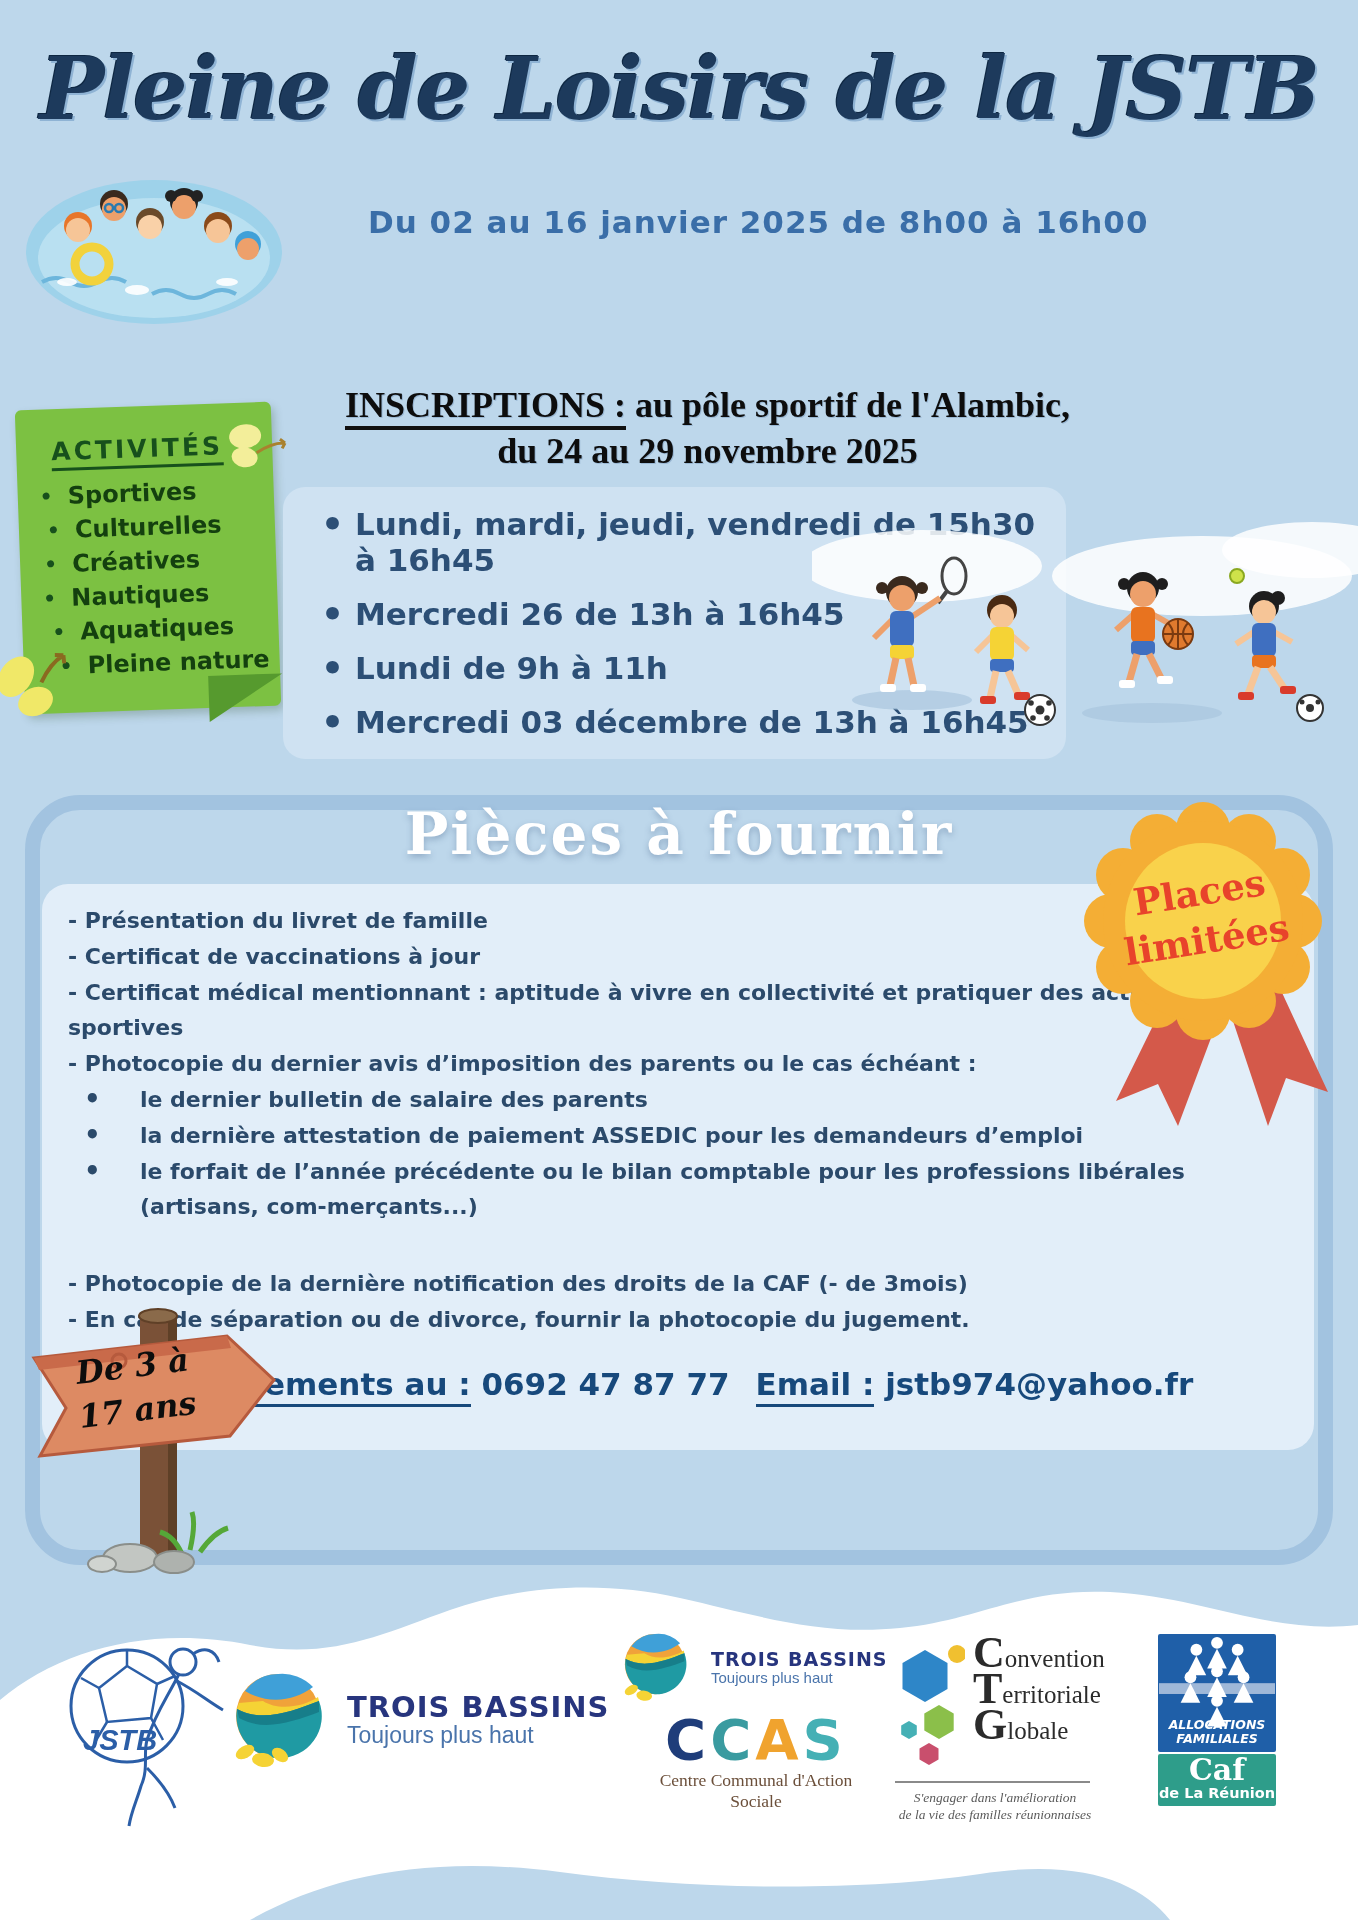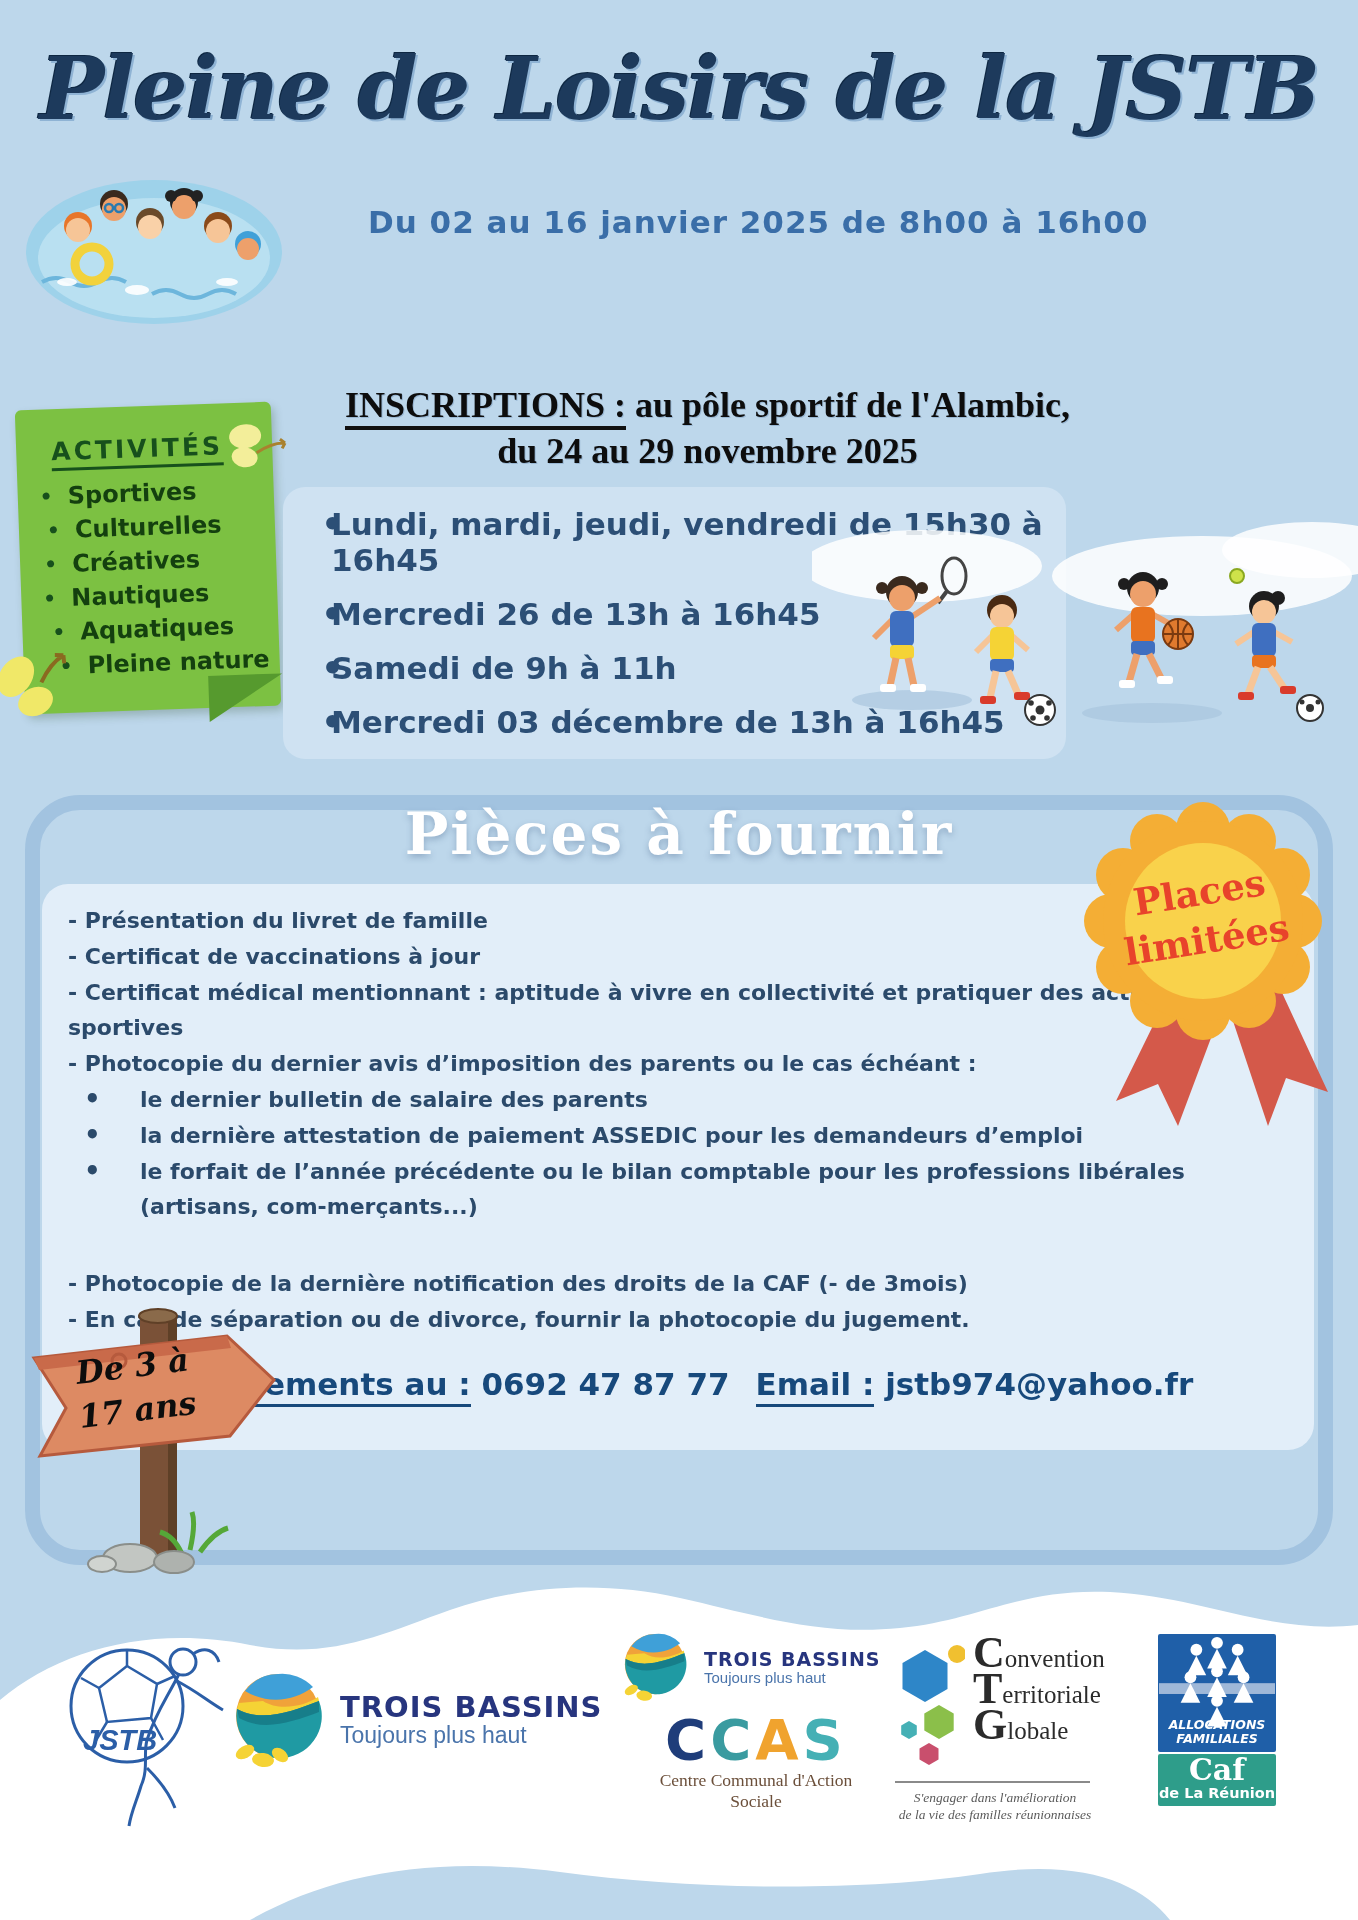--- a/index.html
+++ b/index.html
@@ -40,21 +40,21 @@
   .note-list li:before{content:"•";position:absolute;left:8px;top:0;font-size:20px;color:#17501c;}
   .note-list li:nth-child(2){margin-left:6px;}
   .note-list li:nth-child(3){margin-left:2px;}
   .note-list li:nth-child(5){margin-left:8px;}
   .note-list li:nth-child(6){margin-left:14px;}
 
   
   .sched{left:283px;top:487px;width:783px;height:272px;background:#cfe2f2;border-radius:22px;
     display:flex;flex-direction:column;justify-content:space-around;padding:10px 0 10px 0;
     box-sizing:border-box;}
-  .sched-item{position:relative;padding-left:48px;font-family:"DejaVu Sans",sans-serif;
+  .sched-item{position:relative;padding-left:72px;font-family:"DejaVu Sans",sans-serif;
     font-weight:bold;font-size:31px;color:#2c4f76;}
   .sched-item:before{content:"•";position:absolute;left:38px;top:-2px;font-size:36px;color:#2c4f76;}
 
   
   .frame{left:25px;top:795px;width:1308px;height:770px;border:15px solid #a2c3e0;
     border-radius:55px;box-sizing:border-box;}
   .pieces-title{left:0;right:0;top:800px;text-align:center;z-index:4;
     font-family:"DejaVu Serif",serif;font-weight:bold;font-size:58px;color:#ffffff;
     letter-spacing:2px;text-shadow:0 3px 6px rgba(60,90,130,.35);}
   .pieces-box{left:42px;top:884px;width:1272px;height:566px;background:#e2eef9;
@@ -79,21 +79,21 @@
   .signpost{left:22px;top:1288px;width:262px;height:292px;z-index:5;}
   .sign-text{position:absolute;left:18px;top:56px;width:190px;text-align:center;
     transform:rotate(-7deg);font-family:"DejaVu Serif",serif;font-weight:bold;
     font-style:italic;font-size:32px;color:#0d0d0d;line-height:44px;}
 
   
   .cloud-band{left:0;top:1540px;width:1358px;height:380px;z-index:1;}
   .footer-item{z-index:6;}
   .jstb-text{position:absolute;left:28px;top:96px;font-family:Liberation Sans, sans-serif;
     font-style:italic;font-weight:bold;font-size:29px;color:#2b5ea7;}
-  .tb-logo{display:flex;align-items:center;gap:16px;}
+  .tb-logo{display:flex;align-items:center;gap:23px;}
   .tb-name{font-family:"DejaVu Sans",sans-serif;font-weight:bold;font-size:29px;
     color:#27357e;letter-spacing:1px;line-height:30px;}
   .tb-tag{font-family:"Liberation Sans",sans-serif;font-size:23px;color:#4a74ab;line-height:26px;}
   .tb-name.sm{font-size:19px;line-height:20px;}
   .tb-tag.sm{font-size:15px;line-height:17px;}
   .ccas-letters{font-family:"DejaVu Sans",sans-serif;font-weight:bold;font-size:56px;
     letter-spacing:4px;line-height:56px;text-align:center;}
   .ccas-sub{font-family:"Liberation Serif",serif;font-size:17.5px;color:#6b4f3a;
     text-align:center;margin-top:2px;}
   .ctg-line{display:flex;align-items:baseline;font-family:"Liberation Serif",serif;color:#2b2b2b;}
@@ -177,21 +177,21 @@
     <svg width="90" height="90" viewBox="0 0 90 90">
       <ellipse cx="28" cy="30" rx="22" ry="16" fill="#f0e868" transform="rotate(-35 28 30)"></ellipse>
       <ellipse cx="38" cy="60" rx="18" ry="14" fill="#f0e868" transform="rotate(-5 38 60)"></ellipse>
       <path d="M50,44 C60,34 70,28 80,26 M80,26 l-8,-3 M80,26 l-2,8" stroke="#8a6a20" stroke-width="4" fill="none"></path>
     </svg>
   </div>
 
   <div class="abs sched">
     <div class="sched-item">Lundi, mardi, jeudi, vendredi de 15h30 à 16h45</div>
     <div class="sched-item">Mercredi 26 de 13h à 16h45</div>
-    <div class="sched-item">Samedi de 9h à 11h</div>
+    <div class="sched-item">Lundi de 9h à 11h</div>
     <div class="sched-item">Mercredi 03 décembre de 13h à 16h45</div>
   </div>
 
   <div class="abs" style="left:812px;top:518px;width:546px;height:295px;">
     <svg width="546" height="295" viewBox="0 0 546 295">
       <ellipse cx="110" cy="48" rx="120" ry="36" fill="#ffffff" opacity="0.85"></ellipse>
       <ellipse cx="390" cy="58" rx="150" ry="40" fill="#ffffff" opacity="0.85"></ellipse>
       <ellipse cx="500" cy="32" rx="90" ry="28" fill="#ffffff" opacity="0.85"></ellipse>
       <ellipse cx="100" cy="182" rx="60" ry="10" fill="#a9c6de" opacity="0.7"></ellipse>
       <ellipse cx="340" cy="195" rx="70" ry="10" fill="#a9c6de" opacity="0.7"></ellipse>

